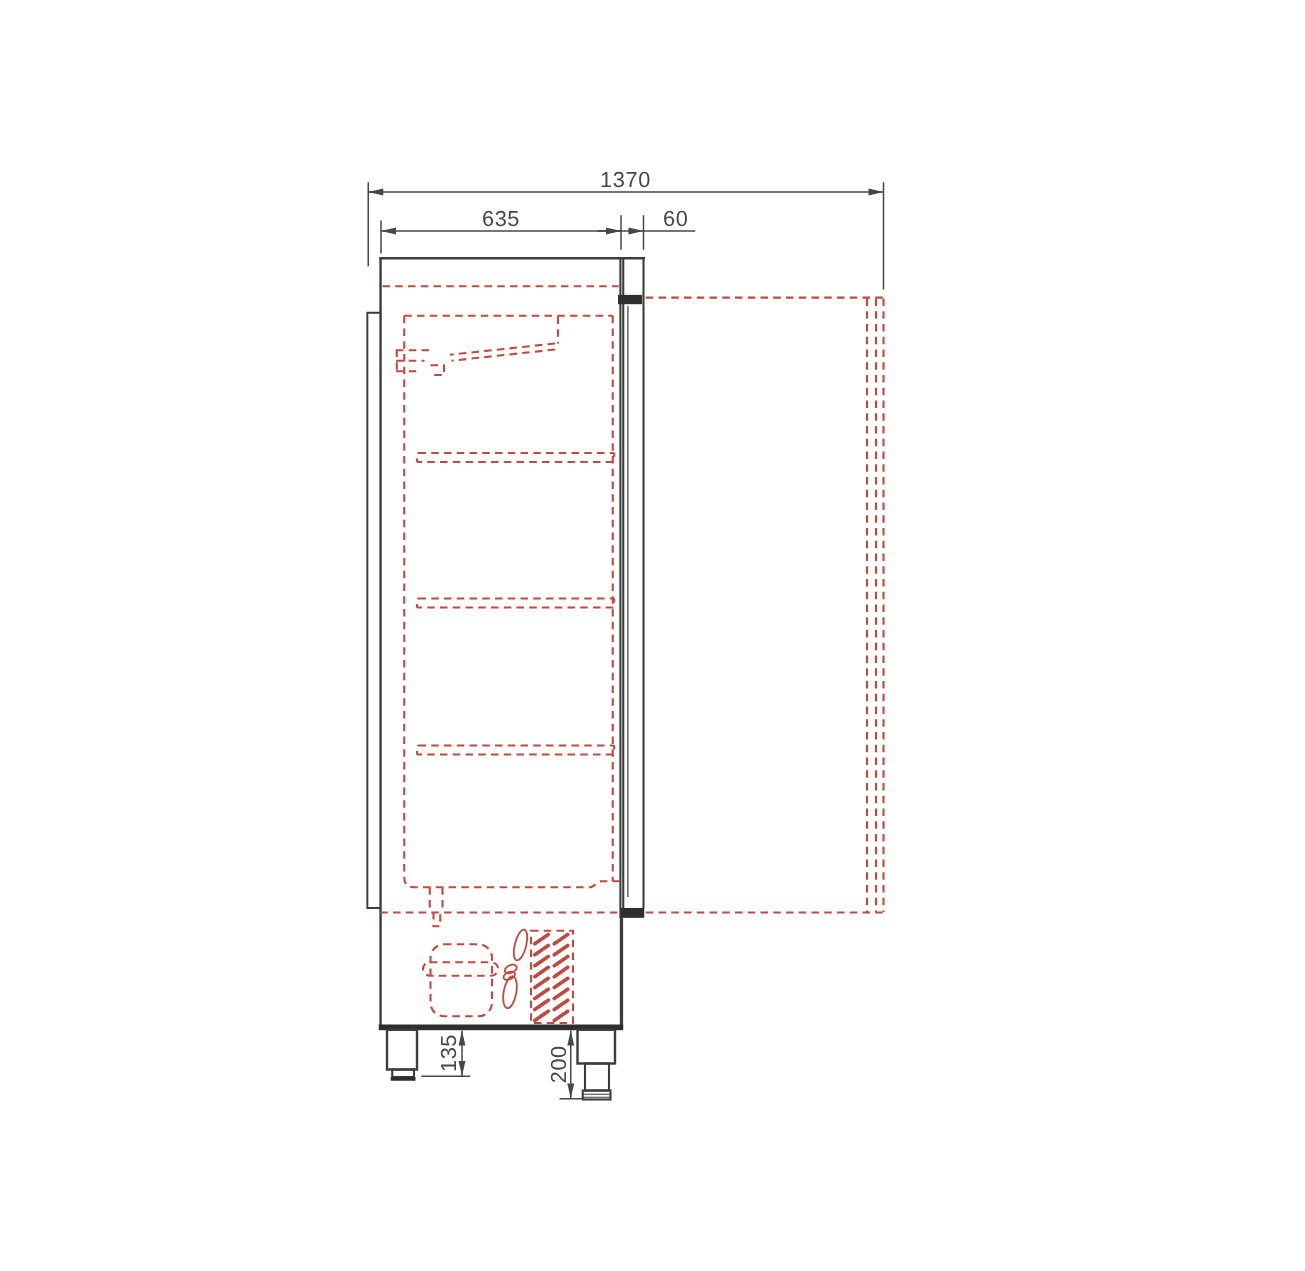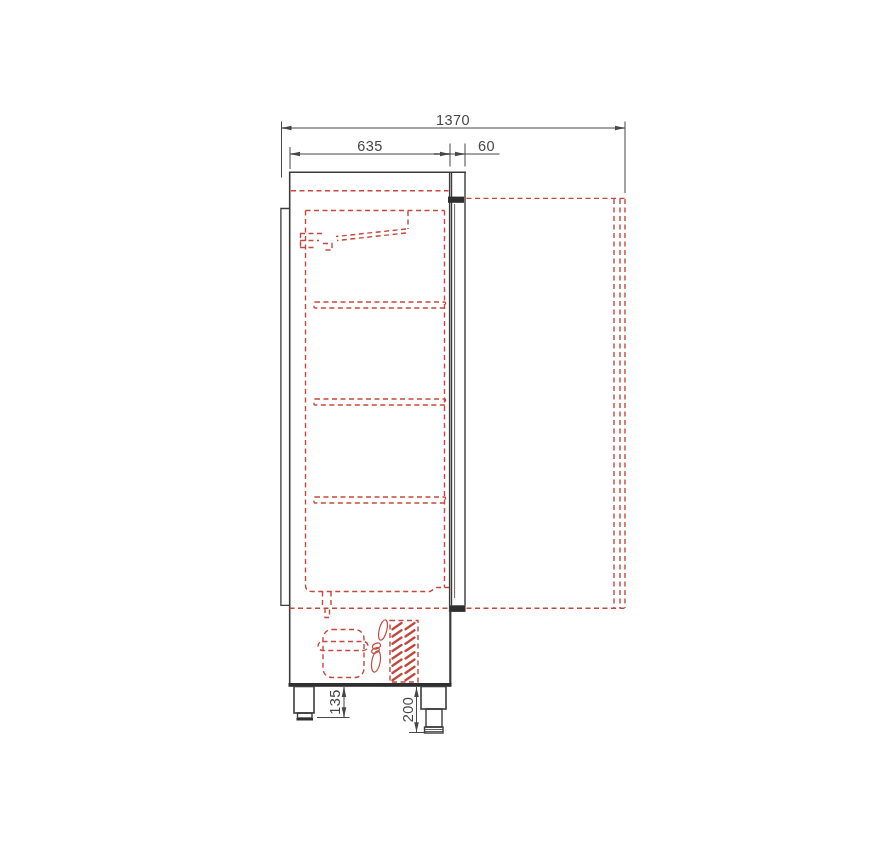--- a/index.html
+++ b/index.html
@@ -1,17 +1,17 @@
 <!DOCTYPE html>
 <html><head>
 <meta charset="utf-8">
 <style>
   html,body{margin:0;padding:0;background:#ffffff;}
   .canvas{position:relative;width:738px;height:847px;background:#ffffff;overflow:hidden;
-          font-family:"Liberation Sans", sans-serif;margin-left:36px;}
+          font-family:"Liberation Sans", sans-serif;}
   svg{position:absolute;left:0;top:0;}
   text{font-family:"Liberation Sans", sans-serif;font-size:14.5px;fill:#474747;letter-spacing:.4px;}
   .blk{stroke:#3c3c3c;fill:none;}
   .dim{stroke:#474747;stroke-width:1;fill:none;}
   .dimfill{fill:#474747;stroke:none;}
   .red{stroke:#c3493f;fill:none;stroke-width:1.4;stroke-dasharray:5 3.5;}
   .redsolid{stroke:#c3493f;fill:none;stroke-width:1.2;}
   .fill-blk{fill:#2f2f2f;stroke:none;}
 </style>
 </head>

